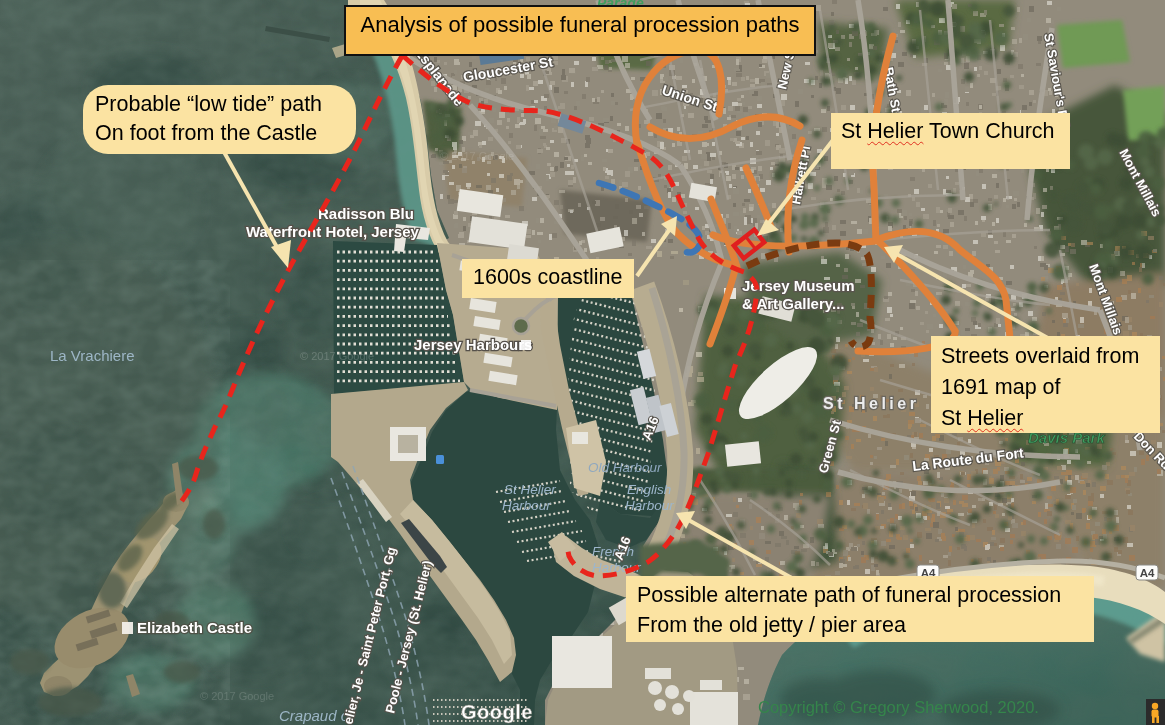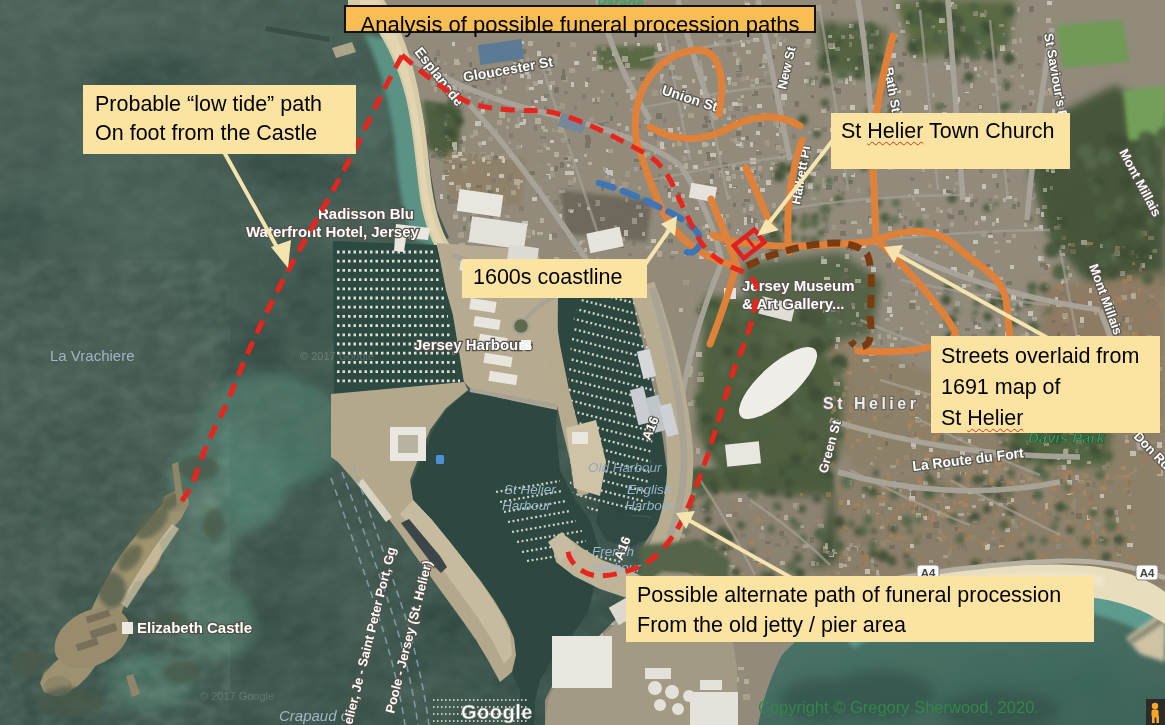--- a/index.html
+++ b/index.html
@@ -3747,26 +3747,26 @@
 
 <rect x="1146" y="699" width="19" height="26" fill="#2b2b2b"></rect>
 <g fill="#f9a825">
 <circle cx="1155" cy="706" r="3.2"></circle>
 <rect x="1151.5" y="709.5" width="7" height="8" rx="2"></rect>
 <rect x="1152" y="716" width="2.6" height="7"></rect>
 <rect x="1156.4" y="716" width="2.6" height="7"></rect>
 </g>
 </svg>
 
-<div class="box" style="left:344px;top:5px;width:472px;height:28px;padding:0;background:#F8BE53;border:2px solid #111;box-sizing:border-box;text-align:center;font-size:22px;line-height:36px;">Analysis of possible funeral procession paths</div>
-
-<div class="box" style="left:83px;top:85px;width:273px;height:69px;padding:5px 0 0 12px;box-sizing:border-box;font-size:21.5px;line-height:29px;">Probable “low tide” path<br>On foot from the Castle</div>
+<div class="box" style="left:344px;top:5px;width:472px;height:51px;padding:0;background:#F8BE53;border:2px solid #111;box-sizing:border-box;text-align:center;font-size:22px;line-height:36px;">Analysis of possible funeral procession paths</div>
+
+<div class="box" style="left:83px;top:85px;width:273px;height:69px;padding:5px 0 0 12px;box-sizing:border-box;font-size:21.5px;line-height:29px;border-radius:25px;">Probable “low tide” path<br>On foot from the Castle</div>
 
 <div class="box" style="left:831px;top:113px;width:239px;height:56px;padding:0 0 0 10px;box-sizing:border-box;font-size:21.5px;line-height:37px;">St <span class="sq">Helier</span> Town Church</div>
 
-<div class="box" style="left:462px;top:259px;width:185px;height:39px;padding:0 0 0 11px;box-sizing:border-box;font-size:21.5px;line-height:37px;">1600s coastline</div>
+<div class="box" style="left:462px;top:259px;width:172px;height:39px;padding:0 0 0 11px;box-sizing:border-box;font-size:21.5px;line-height:37px;">1600s coastline</div>
 
 <div class="box" style="left:931px;top:336px;width:229px;height:97px;padding:5px 0 0 10px;box-sizing:border-box;font-size:21.5px;line-height:31px;">Streets overlaid from<br>1691 map of<br>St <span class="sq">Helier</span></div>
 
 <div class="box" style="left:626px;top:576px;width:468px;height:66px;padding:4px 0 0 11px;box-sizing:border-box;font-size:21.5px;line-height:30px;">Possible alternate path of funeral procession<br>From the old jetty / pier area</div>
 
 <div style="position:absolute;left:758px;top:698px;font-size:16.5px;color:#35854b;font-family:'Liberation Sans',sans-serif;">Copyright © Gregory Sherwood, 2020.</div>
 </div>
 
 </body></html>

